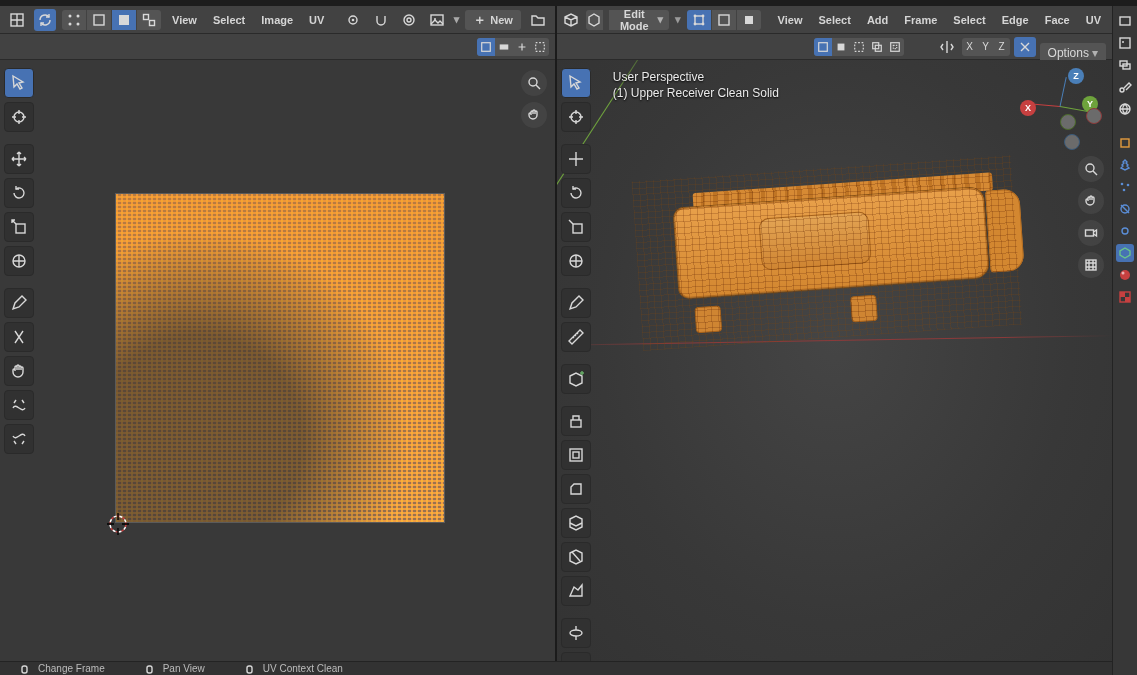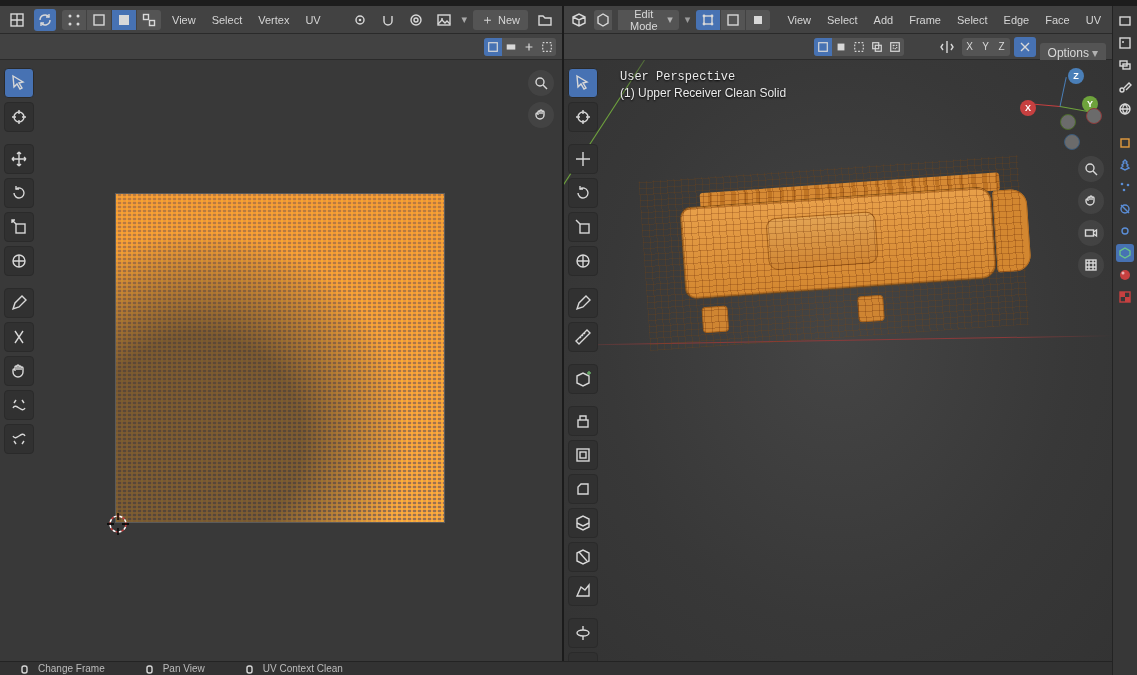--- a/index.html
+++ b/index.html
@@ -38,21 +38,21 @@
     display: flex;
   }
   .pane { position: relative; background: #393939; }
   .pane-left { width: 564px; border-right: 2px solid #1b1b1b; }
   .pane-right { flex: 1; }
 
   
   .header {
     height: 28px; background: #424242; border-bottom: 1px solid #2a2a2a;
     display: flex; align-items: center; gap: 6px; padding: 12px 6px;
-    font-size: 11px; color: #d5d5d5;
+    font-size: 11px; color: #d5d5d5; font-weight: bold;
   }
   .hdr-btn, .hdr-drop {
     height: 20px; border-radius: 3px; display: flex; align-items: center;
     justify-content: center; padding: 0 5px; color: #d8d8d8;
     cursor: pointer;
     text-align: center;
   }
   .hdr-icon {
     width: 22px; height: 22px; border-radius: 3px;
     display: flex; align-items: center; justify-content: center;
@@ -108,21 +108,21 @@
   .tool svg { width: 18px; height: 18px; }
 
   
   .pane-right .viewport .toolbar { top: 8px; }
 
   
   .view-overlay {
     position: absolute; left: 56px; top: 10px;
     text-shadow: 0 1px 2px #000;
   }
-  .view-overlay .line1 { font-size: 12px; color: #eaeaea; font-family: Liberation Mono, monospace; }
+  .view-overlay .line1 { font-size: 12px; color: #eaeaea; }
   .view-overlay .line2 { font-size: 12px; color: #eaeaea; margin-top: 2px; }
 
   
   .view-side {
     position: absolute; right: 8px; top: 8px; width: 26px;
     display: flex; flex-direction: column; gap: 6px; align-items: center;
   }
   .view-side .vbtn {
     width: 26px; height: 26px; border-radius: 13px;
     background: rgba(70,70,70,.8); display: flex; align-items: center;
@@ -275,21 +275,21 @@
           </div>
         <div class="hdr-icon">
             <svg viewBox="0 0 14 14">
               <rect class="ic" x="1.5" y="1.5" width="5" height="5"></rect>
               <rect class="ic" x="7.5" y="7.5" width="5" height="5"></rect>
             </svg>
           </div>
       </div>
       <span class="menu-text">View</span>
       <span class="menu-text">Select</span>
-      <span class="menu-text">Vertex</span>
+      <span class="menu-text">Image</span>
       <span class="menu-text">UV</span>
       <div class="spacer"></div>
       <div class="hdr-icon">
           <svg viewBox="0 0 16 16">
             <circle class="ic" cx="8" cy="8" r="4"></circle>
             <circle class="icf" cx="8" cy="8" r="1.3"></circle>
           </svg>
         </div>
       <div class="hdr-icon">
           <svg viewBox="0 0 16 16">

